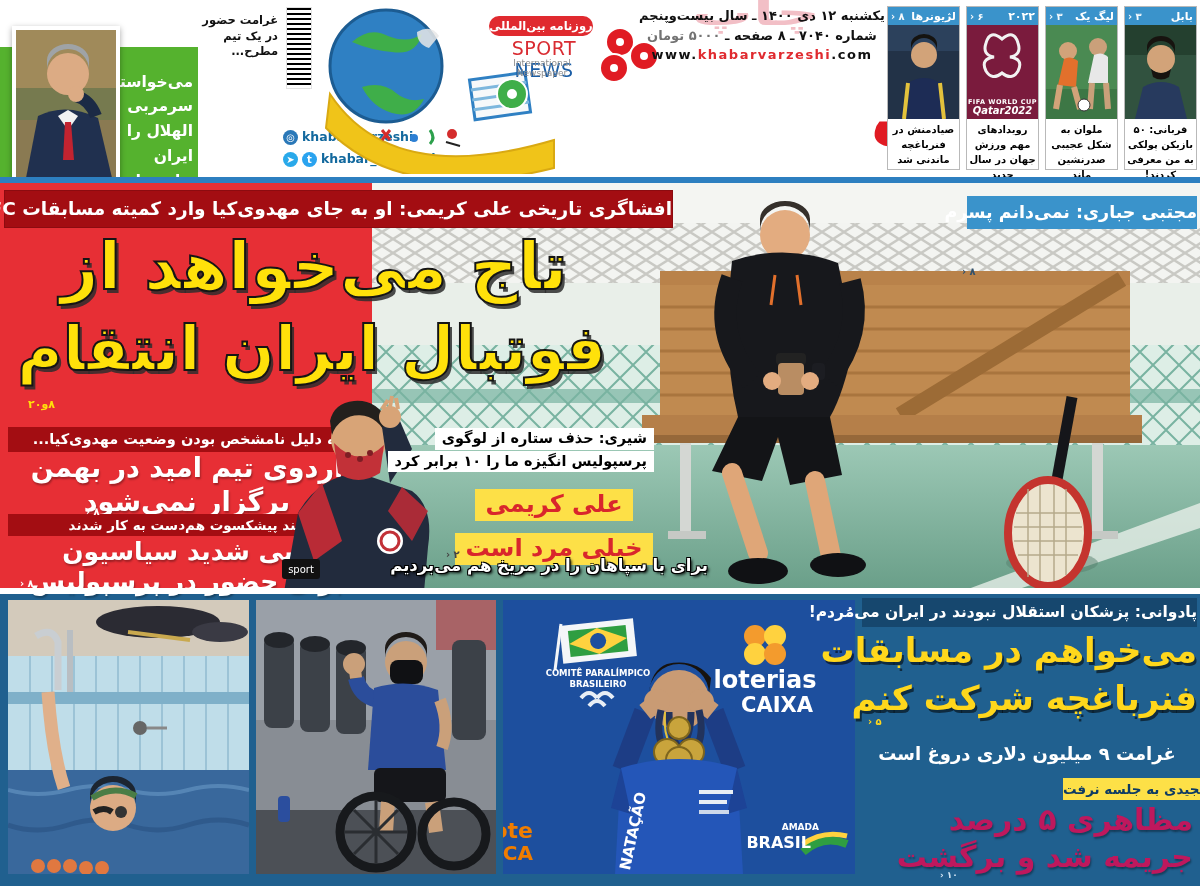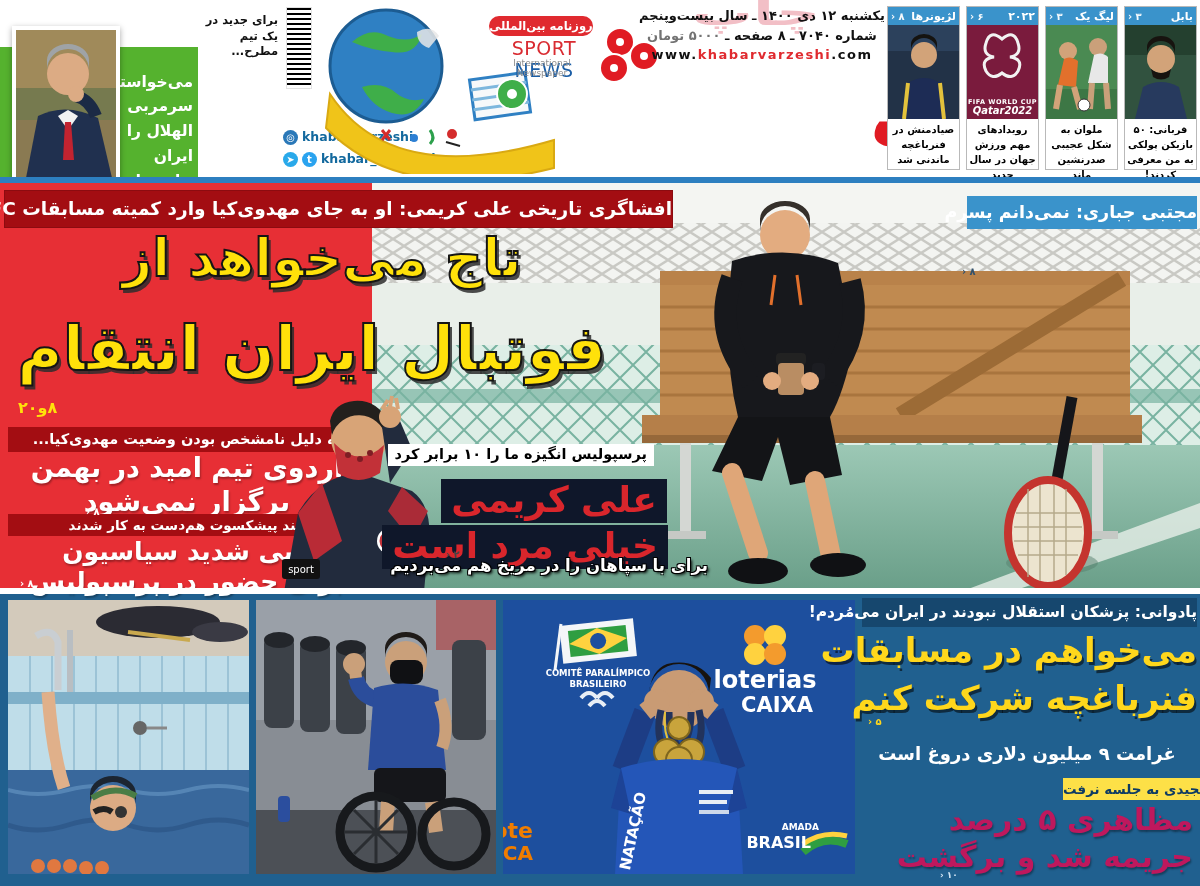--- a/index.html
+++ b/index.html
@@ -41,41 +41,41 @@
   .fifa-t2{bottom:3px;font-size:10px;font-style:italic;}
   .col-cap{flex:1;font-size:10px;font-weight:bold;text-align:center;line-height:1.5;padding:3px 1px;color:#000;}
   .divider{left:0;top:177px;width:1200px;height:6px;background:#2d7fc0;z-index:5;}
 
   
   .m-photo{left:360px;top:183px;width:840px;height:409px;z-index:1;}
   .m-red{left:0;top:183px;width:372px;height:409px;background:#e72f35;z-index:2;}
   .m-kicker{left:5px;top:191px;width:667px;height:36px;background:#a30d12;color:#fff;font-weight:bold;font-size:18.5px;text-align:center;line-height:36px;white-space:nowrap;z-index:3;box-shadow:0 0 0 1px #8c0b10;}
   .m-hl{color:#ffe10a;font-weight:900;text-align:center;white-space:nowrap;z-index:3;
         -webkit-text-stroke:2px #151515;text-shadow:3px 4px 0 rgba(45,45,45,.85);}
-  .m-h1{left:16px;top:228px;width:612px;font-size:52px;}
+  .m-h1{left:8px;top:228px;width:612px;font-size:66px;}
   .m-h2{left:0;top:312px;width:606px;font-size:62px;}
-  .m-hpg{left:18px;top:398px;font-size:16px;font-weight:bold;color:#ffe10a;z-index:3;}
+  .m-hpg{left:28px;top:398px;font-size:11px;font-weight:bold;color:#ffe10a;z-index:3;}
   .m-jab{background:#3a93cb;color:#fff;font-weight:bold;font-size:17.5px;text-align:center;white-space:nowrap;z-index:3;height:33px;line-height:33px;}
   .m-jab1{left:967px;top:196px;width:230px;}
   .m-jab2{left:980px;top:231px;width:217px;}
   .m-jabpg{left:962px;top:266px;font-size:10px;font-weight:bold;color:#33516b;z-index:3;}
   .m-strip{background:#a30d12;color:#fff;font-weight:bold;text-align:center;white-space:nowrap;z-index:3;}
   .m-ls1{left:8px;top:427px;width:358px;height:25px;font-size:14.5px;line-height:25px;}
   .m-lh{left:8px;width:358px;color:#fff;font-weight:900;text-align:center;white-space:nowrap;z-index:3;text-shadow:1px 2px 2px rgba(0,0,0,.3);}
   .m-lh1a{top:452px;font-size:27px;}
   .m-lh1b{top:486px;font-size:27px;}
   .m-ls2{left:8px;top:514px;width:358px;height:22px;font-size:13.5px;line-height:22px;}
   .m-lh2a{top:537px;font-size:25px;}
   .m-lh2b{top:567px;font-size:25px;}
   .pm{position:absolute;font-size:10px;font-weight:bold;color:#fff;z-index:4;}
   .m-player{left:262px;top:391px;width:186px;height:201px;z-index:4;}
   .m-shiri{left:438px;top:428px;width:216px;text-align:center;z-index:4;line-height:1;}
   .m-shiri span{display:inline-block;background:#fff;padding:3px 7px 4px;font-size:14.5px;font-weight:bold;color:#000;white-space:nowrap;margin-bottom:1px;}
   .m-karimi{left:440px;top:477px;width:228px;text-align:center;z-index:4;line-height:1;}
-  .m-karimi span{display:inline-block;background:#0f172a;padding:3px 10px 5px;font-size:36px;font-weight:900;color:#d9262c;white-space:nowrap;margin-top:2px;}
+  .m-karimi span{display:inline-block;background:#fde047;padding:3px 10px 5px;font-size:24px;font-weight:900;color:#d9262c;white-space:nowrap;margin-top:12px;}
   .m-kpg{left:446px;top:549px;font-size:10px;font-weight:bold;color:#444;z-index:4;}
   .m-sep{left:412px;top:556px;width:296px;color:#fff;font-weight:bold;font-size:16.5px;text-align:center;white-space:nowrap;z-index:4;
          text-shadow:1px 1px 0 #000,-1px 1px 0 #000,1px -1px 0 #000,-1px -1px 0 #000,2px 2px 3px #000;}
   .gap{left:0;top:588px;width:1200px;height:6px;background:#fff;z-index:5;}
 
   
   .b-bg{left:0;top:594px;width:1200px;height:292px;background:#20608f;z-index:1;}
   .b-p1{left:8px;top:600px;width:241px;height:274px;z-index:2;}
   .b-p2{left:256px;top:600px;width:240px;height:274px;z-index:2;}
   .b-p3{left:503px;top:600px;width:352px;height:274px;z-index:2;}
@@ -89,21 +89,21 @@
   .b-maz1{top:802px;} .b-maz2{top:839px;}
   .b-mpg{left:940px;top:870px;font-size:9px;font-weight:bold;color:#cfe3f2;z-index:3;}
 </style>
 </head>
 <body>
 
 <div class="page">
 
   <p class="abs hdr-watermark">چاپ</p>
 
-  <p class="abs hdr-promo-note">برای جدید در یک تیم مطرح...</p>
+  <p class="abs hdr-promo-note">غرامت حضور در یک تیم مطرح...</p>
 
   <div class="abs hdr-green">
     <p class="hdr-green-text">می‌خواستند سرمربی الهلال را به ایران بیاورند!</p>
   </div>
 
   <div class="abs hdr-jardim">
     <svg viewBox="0 0 100 148" width="100" height="148">
       <rect width="100" height="148" fill="#8a7a52"></rect>
       <rect width="100" height="58" fill="#a08a5a"></rect>
       <rect y="58" width="100" height="32" fill="#6d7a4e" opacity=".7"></rect>
@@ -339,21 +339,21 @@
     <path d="M128,92 L150,58 L138,30 L120,36 Z" fill="#222b3d"></path>
     <circle cx="128" cy="26" r="11" fill="#d8a477"></circle>
     <path d="M120,18 l6,-9 M128,16 l2,-11 M136,18 l-2,-11" stroke="#d8a477" stroke-width="4"></path>
     <circle cx="128" cy="150" r="13" fill="#fff"></circle>
     <circle cx="128" cy="150" r="9" fill="none" stroke="#c23138" stroke-width="3"></circle>
     <rect x="20" y="168" width="38" height="20" rx="3" fill="#111"></rect>
     <text x="39" y="182" font-size="10" fill="#fff" text-anchor="middle">sport</text>
   </svg>
 
   <div class="abs m-shiri">
-    <br>
+    <span>شیری: حذف ستاره از لوگوی</span><br>
     <span>پرسپولیس انگیزه ما را ۱۰ برابر کرد</span>
   </div>
 
   <div class="abs m-karimi">
     <span>علی کریمی</span><br>
     <span>خیلی مرد است</span>
   </div>
   <span class="abs m-kpg">۲ ‹</span>
 
   <p class="abs m-sep">برای با سپاهان را در مریخ هم می‌بردیم</p>

